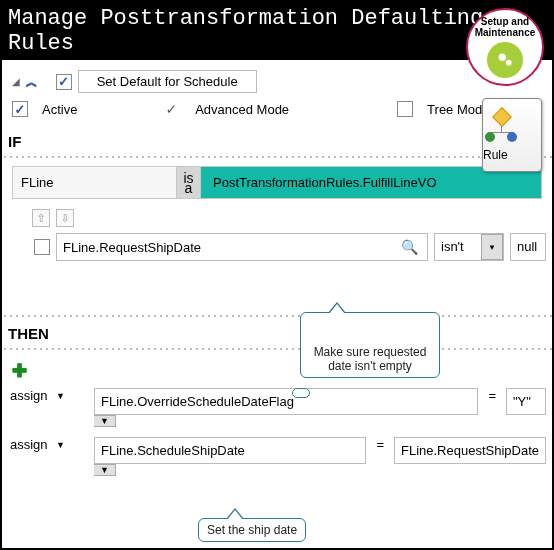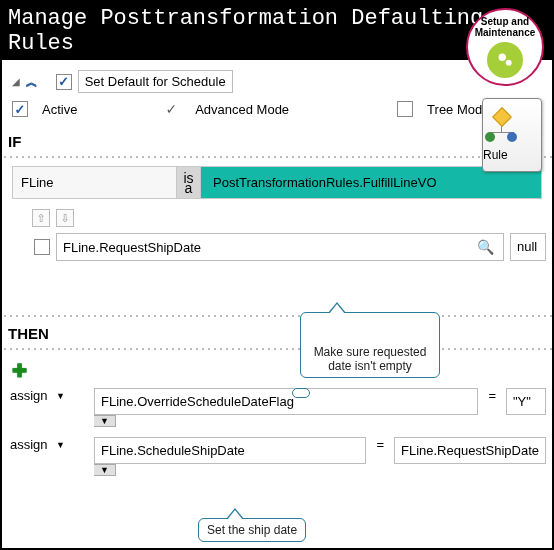--- a/index.html
+++ b/index.html
@@ -61,21 +61,21 @@
   .ln2 { top:24px; left:7px; width:24px; height:1px;}
   .ln3 { top:24px; left:7px; width:1px; height:4px;}
   .ln4 { top:24px; left:30px; width:1px; height:4px;}
   
   .toolbar { padding: 10px 10px 4px 10px; display:flex; align-items:center; gap:6px; }
   .tri-icon { color:#666; font-size:10px; }
   .dbl-chev { color:#265a9e; font-size:12px; font-weight:bold; line-height:8px; display:inline-block;}
   .chk { width:16px; height:16px; border:1px solid #888; display:inline-flex; align-items:center; justify-content:center; background:#fff; }
   .chk.checked::after { content:"✓"; color:#265a9e; font-weight:bold; font-size:13px; }
   .chk.unchecked::after { content:""; }
-  .field { border:1px solid #bbb; padding:3px 6px; background:#fff; min-width:150px; display:inline-block;}
+  .field { border:1px solid #bbb; padding:3px 18px; background:#fff; min-width:150px; display:inline-block;}
   
   .row2 { padding: 4px 10px 6px 10px; display:flex; align-items:center; gap:14px; }
   .row2 .spacer { width: 60px; }
   .tick { color:#5a5a5a; font-size:14px; margin-right:4px;}
   
   .section-label { font-weight:bold; padding:10px 6px 2px 6px; font-size:15px;}
   .dots { height:4px; background-image: radial-gradient(#bbb 1px, transparent 1px); background-size: 6px 6px; margin: 2px 0 8px 0; }
   
   .is-strip { display:flex; margin: 6px 10px; border:1px solid #c8c8c8; background:#f1f1f1;}
   .is-left { flex:0 0 164px; padding:8px 8px; background:#f7f7f7; border-right:1px solid #c8c8c8;}
@@ -195,20 +195,24 @@
   <span class="arrow">⇧</span>
   <span class="arrow">⇩</span>
 </div>
 
 <div class="cond-row">
   <span class="chk unchecked" style="align-self:center"></span>
   <div class="txtbox wide">
     <span style="flex:1">FLine.RequestShipDate</span>
     <span class="mag">🔍</span>
   </div>
+  <div class="isnt-box">
+    <span class="lbl">isn't</span>
+    <span class="dd-btn">▾</span>
+  </div>
   <div class="null-box">null</div>
 </div>
 
 <div class="dots" style="margin-top:48px"></div>
 <div class="section-label" style="padding-top:0">THEN</div>
 <div class="dots"></div>
 
 <div class="plus-row">
   <span class="plus-icon">✚</span>
 </div>

